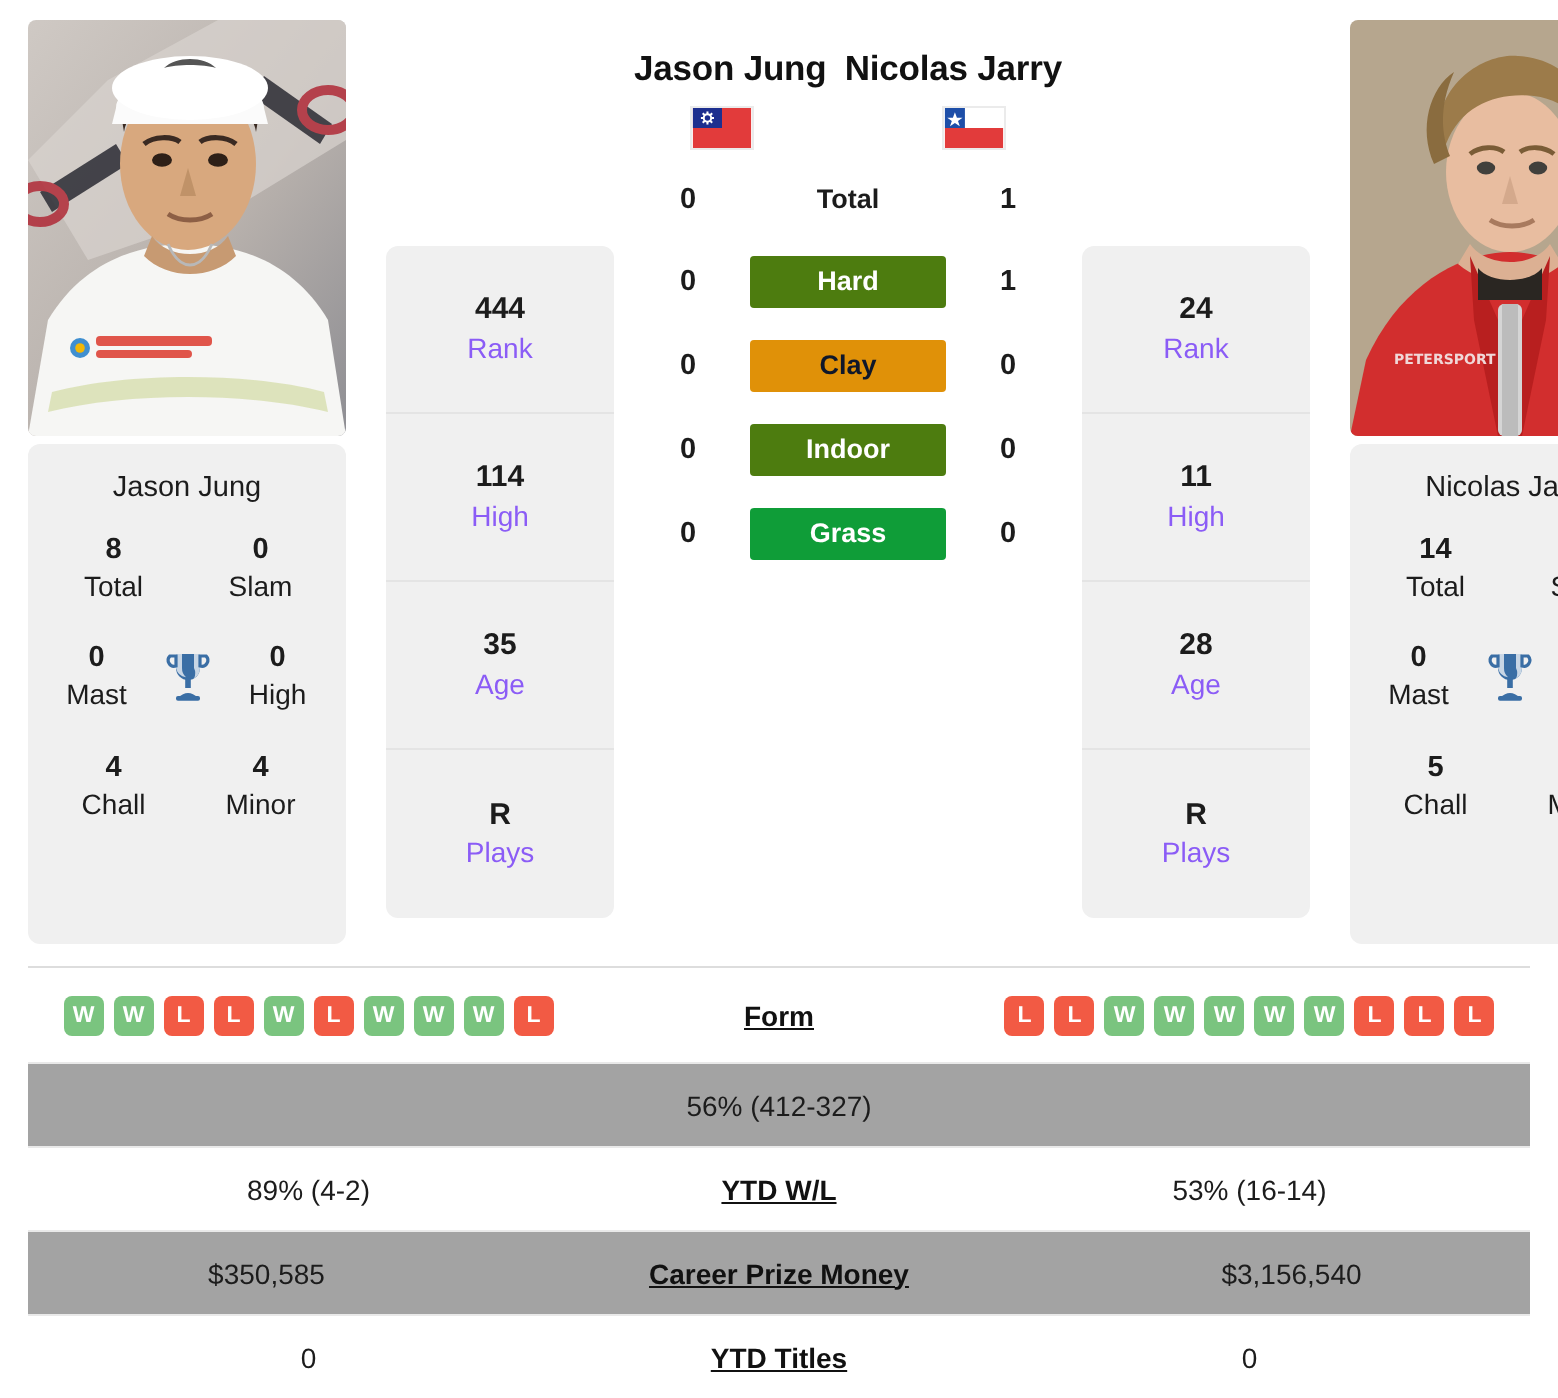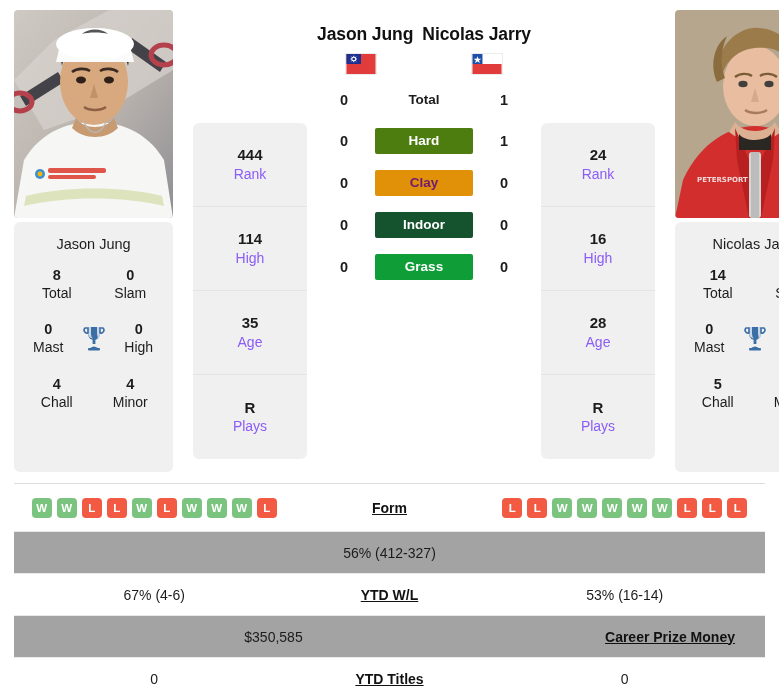--- a/index.html
+++ b/index.html
@@ -307,43 +307,43 @@
             <div class="surf total">Total</div>
             <div class="score">1</div>
           </div>
           <div class="h2hrow">
             <div class="score">0</div>
             <div class="surf" style="background: #4d7c0f; color: rgb(255, 255, 255);">Hard</div>
             <div class="score">1</div>
           </div>
           <div class="h2hrow">
             <div class="score">0</div>
-            <div class="surf" style="background: rgb(224, 145, 8); color: #701a75;">Clay</div>
+            <div class="surf" style="background: rgb(224, 145, 8); color: #0f172a;">Clay</div>
             <div class="score">0</div>
           </div>
           <div class="h2hrow">
             <div class="score">0</div>
-            <div class="surf" style="background: #14532d; color: rgb(255, 255, 255);">Indoor</div>
+            <div class="surf" style="background: #4d7c0f; color: rgb(255, 255, 255);">Indoor</div>
             <div class="score">0</div>
           </div>
           <div class="h2hrow">
             <div class="score">0</div>
             <div class="surf" style="background: rgb(15, 157, 56); color: rgb(255, 255, 255);">Grass</div>
             <div class="score">0</div>
           </div>
         </div>
     </div>
 
     <div class="rankcol right">
       <div class="rankcell">
         <div class="rval">24</div>
         <div class="rlab">Rank</div>
       </div>
       <div class="rankcell">
-        <div class="rval">16</div>
+        <div class="rval">11</div>
         <div class="rlab">High</div>
       </div>
       <div class="rankcell">
         <div class="rval">28</div>
         <div class="rlab">Age</div>
       </div>
       <div class="rankcell">
         <div class="rval">R</div>
         <div class="rlab">Plays</div>
       </div>
@@ -457,27 +457,28 @@
             <div class="fbadge l">L</div>
             <div class="fbadge l">L</div>
             <div class="fbadge l">L</div>
           </div>
         </div>
       </div>
       <div class="trow alt">
         <div class="tleft">56% (412-327)</div>
       </div>
       <div class="trow">
-        <div class="tleft">67% (4-6)</div>
+        <div class="tleft">89% (4-2)</div>
         <div class="tmid">YTD W/L</div>
         <div class="tright">53% (16-14)</div>
       </div>
       <div class="trow alt">
         <div class="tleft">$350,585</div>
         <div class="tmid">Career Prize Money</div>
+        <div class="tright">$3,156,540</div>
       </div>
       <div class="trow">
         <div class="tleft">0</div>
         <div class="tmid">YTD Titles</div>
         <div class="tright">0</div>
       </div>
     </div>
 </div>
 
 </body></html>

